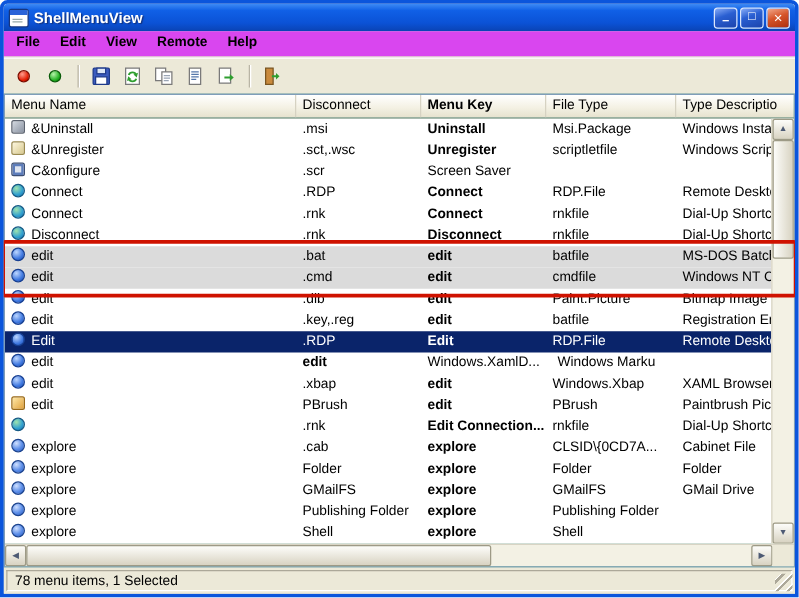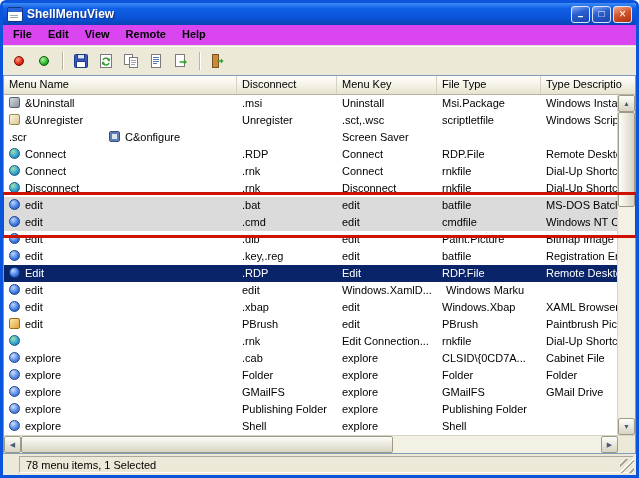--- a/index.html
+++ b/index.html
@@ -35,21 +35,21 @@
   .toolbar{height:29px;flex:none;display:flex;align-items:center;padding-left:4px;gap:1px;background:#ece9d8;border-top:1px solid #fff;box-sizing:border-box;}
   .tbtn{width:24px;height:24px;border:1px solid transparent;background:transparent;display:flex;align-items:center;justify-content:center;padding:0;}
   .tsep{width:1px;height:18px;background:#b9b5a5;box-shadow:1px 0 0 #fff;margin:0 5px;flex:none;}
   .dot{width:10px;height:10px;border-radius:50%;box-sizing:border-box;}
   .dot.red{background:radial-gradient(circle at 35% 30%,#ff9c8c,#e01b00 65%,#8f1000);border:1px solid #7d0c00;}
   .dot.green{background:radial-gradient(circle at 35% 30%,#b4f3a8,#1fae1f 65%,#0c6e0c);border:1px solid #0a5c0a;}
   
   .list{flex:1;display:flex;flex-direction:column;margin:0;border:1px solid #7f9db9;background:#0f766e;box-sizing:border-box;min-height:0;}
   .list-header{height:18px;flex:none;display:flex;overflow:hidden;background:linear-gradient(180deg,#ffffff 0%,#f4f1e4 55%,#e6e2ce 100%);border-bottom:1px solid #b8b4a2;}
   .hcell{box-sizing:border-box;padding:2px 0 0 5px;border-right:1px solid #d6d2c2;white-space:nowrap;overflow:hidden;flex:none;}
-  .col0{width:233px;}.col1{width:100px;}.col2{width:100px;}.col3{width:104px;}.col4{width:110px;}
+  .col0{width:233px;}.col1{width:100px;}.col2{width:100px;font-weight:bold;}.col3{width:104px;}.col4{width:110px;}
   .list-main{flex:1;display:flex;min-height:0;background:#fff;}
   .list-body{flex:1;overflow:hidden;}
   .row{display:flex;height:17px;line-height:17px;white-space:nowrap;width:660px;}
   .cell{box-sizing:border-box;padding-left:5px;overflow:hidden;flex:none;}
   .row.selected{background:#0a246a;color:#fff;}
   .row.annotated{background:#dbdbdb;}
   .row-icon{display:inline-block;width:11px;height:11px;margin:0 5px 0 0;vertical-align:-1px;box-sizing:border-box;border-radius:2px;}
   [data-icon="installer"]{background:linear-gradient(135deg,#d4d9e1,#8a93a2);border:1px solid #5a616e;}
   [data-icon="script"]{background:linear-gradient(135deg,#fdf7df,#d8c98e);border:1px solid #9a8a50;}
   [data-icon="monitor"]{background:#dfe5ef;border:1px solid #3b4e74;box-shadow:inset 0 0 0 2px #5d7dbb;}
@@ -60,21 +60,21 @@
   
   .vscroll{width:17px;flex:none;display:flex;flex-direction:column;background:#f3f1e4;border-left:1px solid #d8d4c4;}
   .sbtn{width:17px;height:17px;flex:none;box-sizing:border-box;background:linear-gradient(180deg,#fdfdfa,#d8d3c2);border:1px solid #9d9a86;border-radius:2px;color:#4d5a74;font-size:7px;display:flex;align-items:center;justify-content:center;line-height:1;}
   .vtrack{flex:1;position:relative;}
   .vthumb{position:absolute;top:0;left:0;right:0;height:95px;box-sizing:border-box;background:linear-gradient(90deg,#fdfdfa,#d8d3c2);border:1px solid #9d9a86;border-radius:2px;}
   .hscroll{height:17px;flex:none;display:flex;background:#f3f1e4;border-top:1px solid #d8d4c4;box-sizing:content-box;}
   .htrack{flex:1;position:relative;}
   .hthumb{position:absolute;left:0;top:0;bottom:0;width:372px;box-sizing:border-box;background:linear-gradient(180deg,#fdfdfa,#d8d3c2);border:1px solid #9d9a86;border-radius:2px;}
   .corner{width:17px;flex:none;background:#ece9d8;}
   
-  .statusbar{height:21px;flex:none;background:#ece9d8;display:flex;align-items:stretch;padding:2px 2px 2px 16px;box-sizing:border-box;position:relative;}
+  .statusbar{height:21px;flex:none;background:#ece9d8;display:flex;align-items:stretch;padding:2px 2px 2px 2px;box-sizing:border-box;position:relative;}
   .status-panel{flex:1;border:1px solid;border-color:#aca899 #ffffff #ffffff #aca899;display:flex;align-items:center;padding-left:6px;}
   .resize-grip{position:absolute;right:2px;bottom:2px;width:14px;height:14px;background:repeating-linear-gradient(135deg,transparent 0 3px,#ffffff 3px 4px,#aca899 4px 6px);}
   
   .annotation{position:absolute;left:-2px;right:-2px;top:189px;height:40px;border:3px solid #cf1200;border-radius:3px;z-index:50;pointer-events:none;}
   svg{display:block;}
 </style>
 </head>
 <body>
 
 <div class="window">
@@ -169,28 +169,28 @@
       <div class="list-body">
           <div class="row">
             <div class="cell col0"><span class="row-icon" data-icon="installer"></span><span>&amp;Uninstall</span></div>
             <div class="cell col1">.msi</div>
             <div class="cell col2">Uninstall</div>
             <div class="cell col3">Msi.Package</div>
             <div class="cell col4">Windows Instal</div>
           </div>
           <div class="row">
             <div class="cell col0"><span class="row-icon" data-icon="script"></span><span>&amp;Unregister</span></div>
+            <div class="cell col1">.sct,.wsc</div>
             <div class="cell col2">Unregister</div>
-            <div class="cell col1">.sct,.wsc</div>
             <div class="cell col3">scriptletfile</div>
             <div class="cell col4">Windows Script</div>
           </div>
           <div class="row">
+            <div class="cell col0"><span class="row-icon" data-icon="monitor"></span><span>C&amp;onfigure</span></div>
             <div class="cell col1">.scr</div>
-            <div class="cell col0"><span class="row-icon" data-icon="monitor"></span><span>C&amp;onfigure</span></div>
             <div class="cell col4">Screen Saver</div>
           </div>
           <div class="row">
             <div class="cell col0"><span class="row-icon" data-icon="globe"></span><span>Connect</span></div>
             <div class="cell col1">.RDP</div>
             <div class="cell col2">Connect</div>
             <div class="cell col3">RDP.File</div>
             <div class="cell col4">Remote Deskto</div>
           </div>
           <div class="row">

